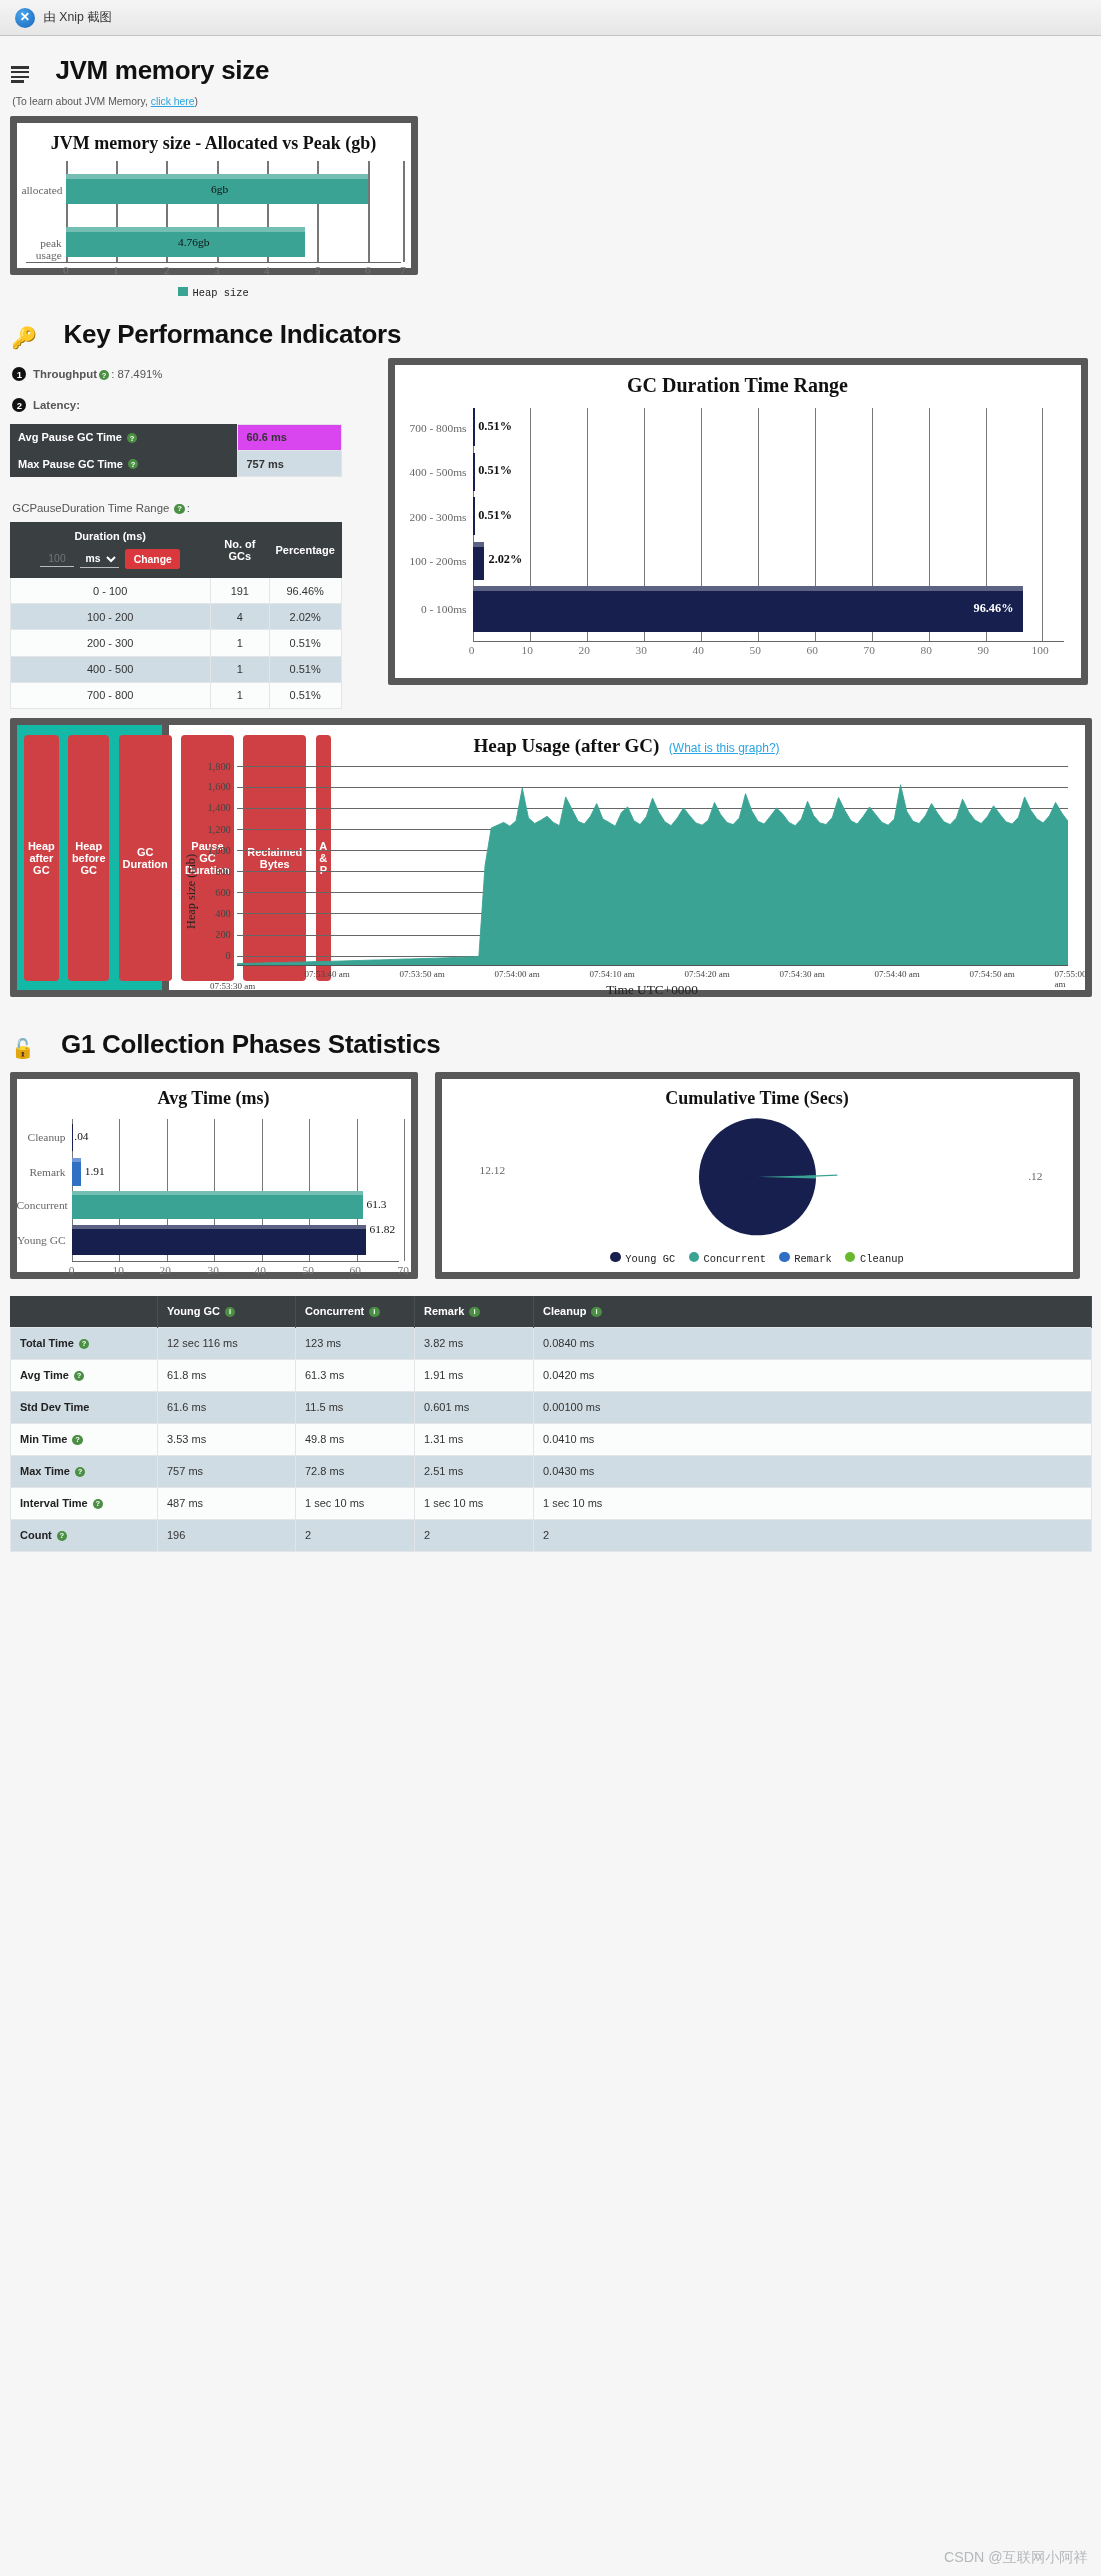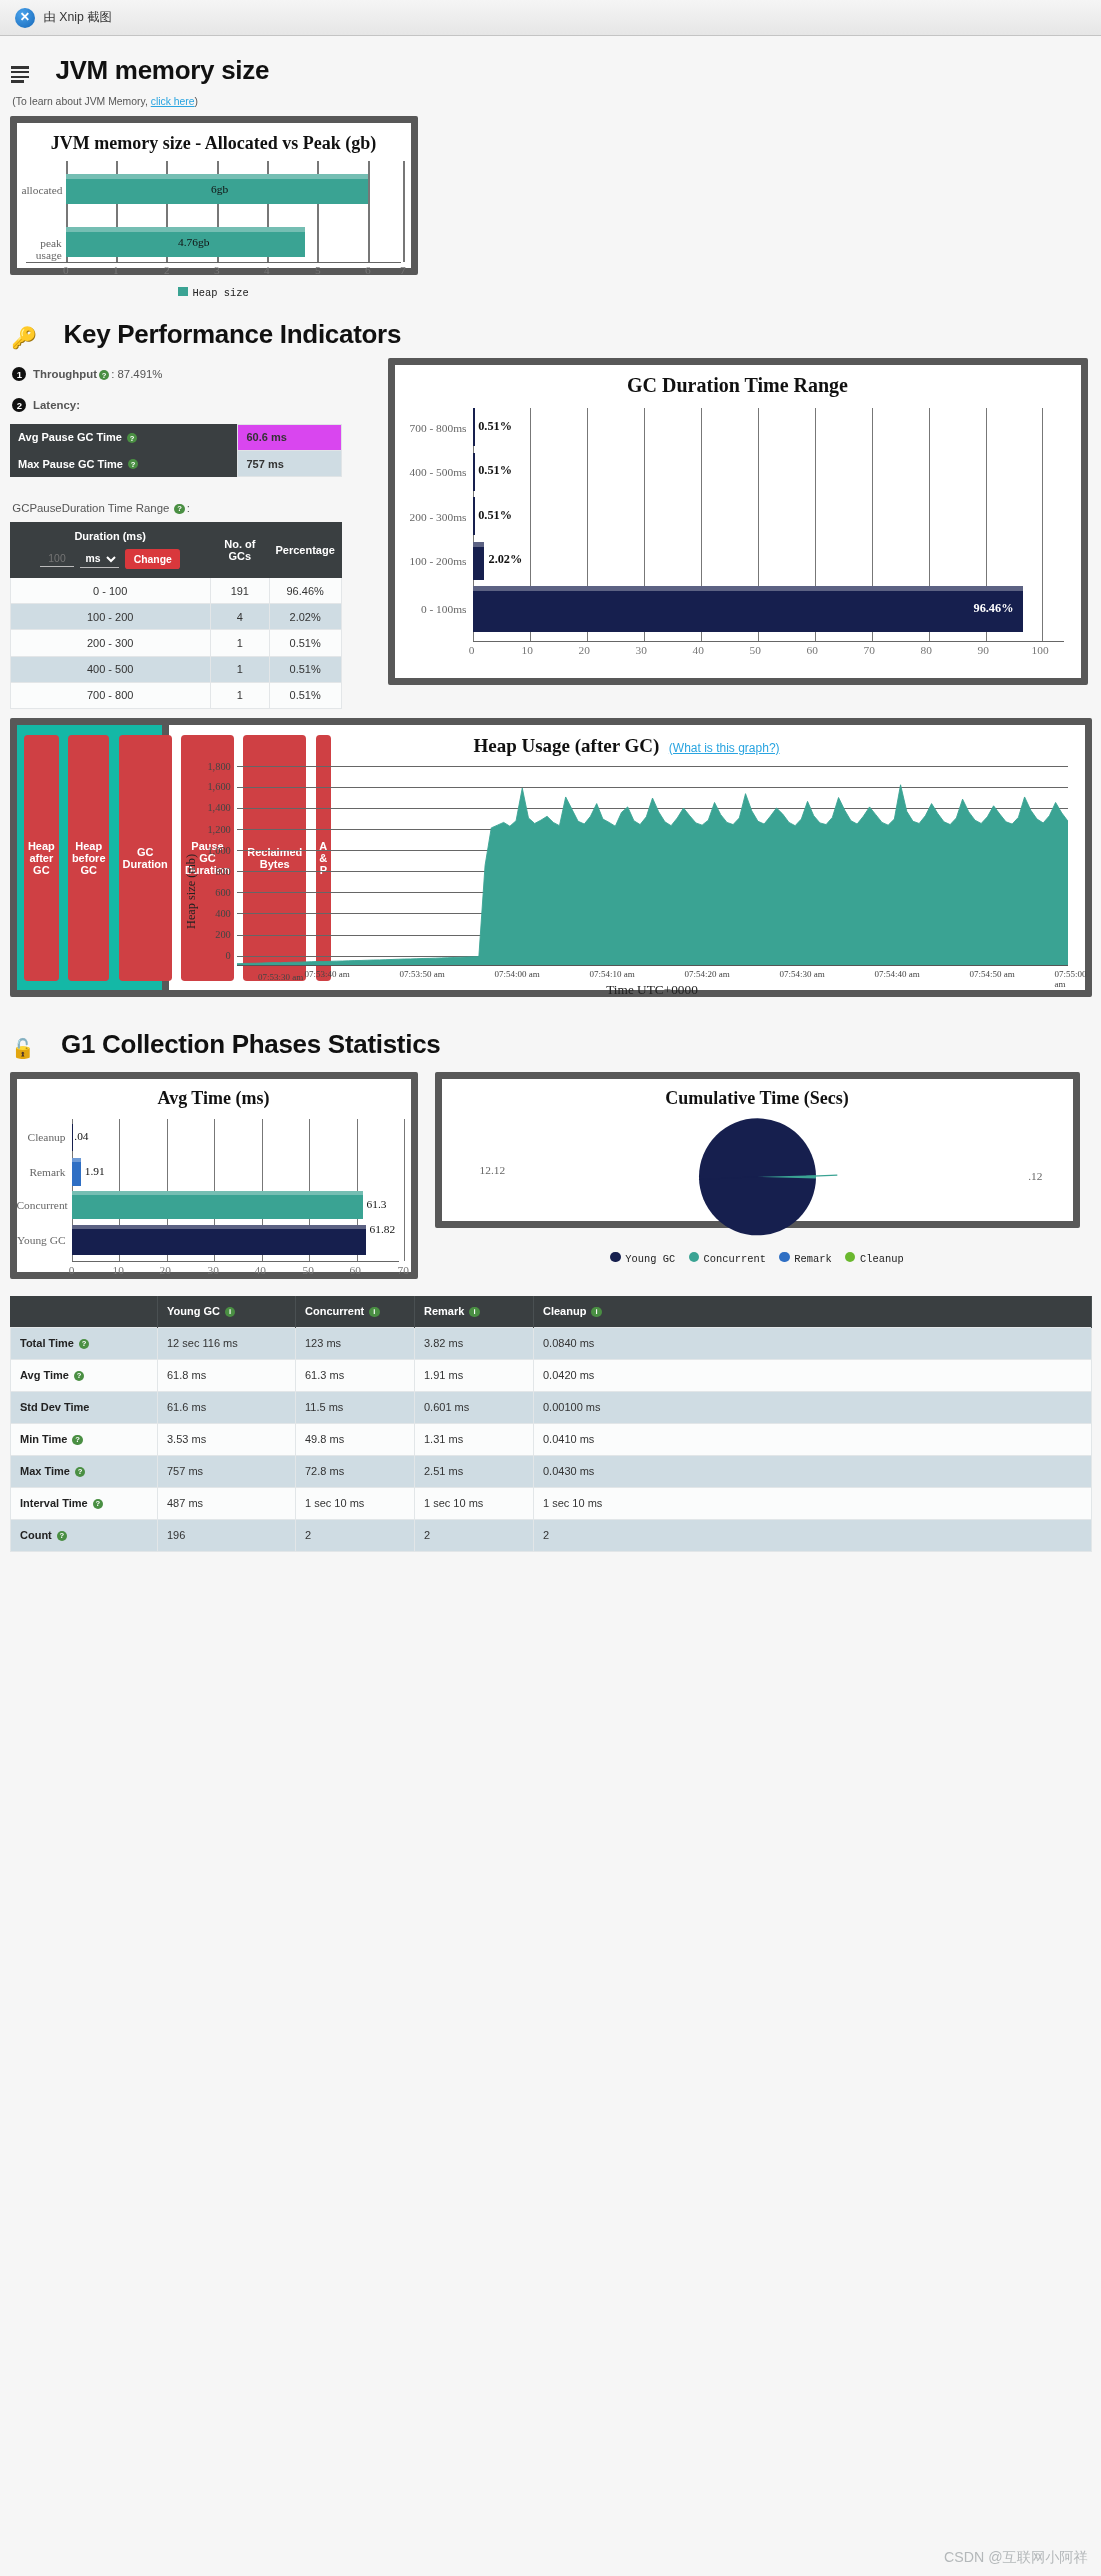--- a/index.html
+++ b/index.html
@@ -436,21 +436,21 @@
         <div class="ylab" style="right:100%;top:184px;width:44px;margin-right:5.7px;">0</div>
 
         <div class="yaxis-title" style="left:-53px;top:163px;">Heap size (mb)</div>
 
         <svg id="heapArea" viewBox="0 0 1000 210" preserveAspectRatio="none" style="position:absolute;left:0;top:0;width:100%;height:199px;">
             <path d="M 0 210 L 0.00 208.60 L 7.46 208.37 L 14.93 208.25 L 22.39 208.13 L 29.85 207.90 L 37.31 207.67 L 44.78 207.43 L 52.24 207.55 L 59.70 207.32 L 67.16 207.08 L 74.63 206.97 L 82.09 206.73 L 89.55 206.50 L 97.01 206.27 L 104.48 206.38 L 111.94 206.15 L 119.40 205.92 L 126.87 205.80 L 134.33 205.57 L 141.79 205.33 L 149.25 205.22 L 156.72 204.98 L 164.18 204.75 L 171.64 204.63 L 179.10 204.40 L 186.57 204.17 L 194.03 203.93 L 201.49 203.70 L 208.96 203.58 L 216.42 203.35 L 223.88 203.12 L 231.34 203.00 L 238.81 202.77 L 246.27 202.53 L 253.73 202.30 L 261.19 202.07 L 268.66 201.83 L 276.12 201.60 L 283.58 201.37 L 291.04 201.13 L 298.51 105.00 L 305.97 65.33 L 313.43 62.42 L 320.90 59.50 L 328.36 63.58 L 335.82 57.75 L 343.28 23.33 L 350.75 54.83 L 358.21 60.67 L 365.67 57.17 L 373.13 53.08 L 380.60 59.50 L 388.06 63.00 L 395.52 32.67 L 402.99 45.50 L 410.45 58.33 L 417.91 61.25 L 425.37 53.08 L 432.84 39.67 L 440.30 56.00 L 447.76 59.50 L 455.22 63.58 L 462.69 49.00 L 470.15 43.17 L 477.61 57.75 L 485.07 61.83 L 492.54 53.67 L 500.00 33.83 L 507.46 48.42 L 514.93 58.92 L 522.39 63.00 L 529.85 54.83 L 537.31 44.33 L 544.78 52.50 L 552.24 60.08 L 559.70 62.42 L 567.16 57.17 L 574.63 38.50 L 582.09 51.33 L 589.55 59.50 L 597.01 61.83 L 604.48 54.83 L 611.94 29.17 L 619.40 47.25 L 626.87 58.33 L 634.33 61.25 L 641.79 53.08 L 649.25 44.33 L 656.72 50.75 L 664.18 59.50 L 671.64 63.00 L 679.10 56.00 L 686.57 37.33 L 694.03 52.50 L 701.49 60.08 L 708.96 61.83 L 716.42 54.25 L 723.88 33.25 L 731.34 46.67 L 738.81 57.75 L 746.27 61.25 L 753.73 53.08 L 761.19 43.17 L 768.66 51.33 L 776.12 59.50 L 783.58 62.42 L 791.04 56.00 L 798.51 19.83 L 805.97 47.83 L 813.43 58.33 L 820.90 60.67 L 828.36 52.50 L 835.82 39.67 L 843.28 50.17 L 850.75 58.92 L 858.21 61.83 L 865.67 54.83 L 873.13 35.00 L 880.60 48.42 L 888.06 57.17 L 895.52 60.67 L 902.99 53.67 L 910.45 42.00 L 917.91 50.75 L 925.37 58.92 L 932.84 61.25 L 940.30 54.25 L 947.76 32.67 L 955.22 46.67 L 962.69 56.00 L 970.15 60.08 L 977.61 52.50 L 985.07 38.50 L 992.54 49.58 L 1000.00 58.33 L 1000 210 Z" fill="#3aa393" stroke="#3aa393" stroke-width="1"></path>
           </svg>
       </div>
 
       <div style="position:relative;margin:0 17px 0 68px;border-top:1.9px solid #555;height:34px;">
-        <div class="xlab" style="left:-26.6px;top:6px;margin-left:48px;">07:53:30 am</div>
+        <div class="xlab" style="left:-26.6px;top:15px;">07:53:30 am</div>
         <div class="xlab" style="left:68px;top:2.8px;">07:53:40 am</div>
         <div class="xlab" style="left:163px;top:2.8px;">07:53:50 am</div>
         <div class="xlab" style="left:258px;top:2.8px;">07:54:00 am</div>
         <div class="xlab" style="left:353px;top:2.8px;">07:54:10 am</div>
         <div class="xlab" style="left:448px;top:2.8px;">07:54:20 am</div>
         <div class="xlab" style="left:543px;top:2.8px;">07:54:30 am</div>
         <div class="xlab" style="left:638px;top:2.8px;">07:54:40 am</div>
         <div class="xlab" style="left:733px;top:2.8px;">07:54:50 am</div>
         <div class="xlab" style="left:818px;top:2.8px;">07:55:00 am</div>
         <div class="xaxis-title" style="top:16px;left:0;">Time UTC+0000</div>
@@ -506,21 +506,21 @@
         <div class="axis-num" style="left:41px;top:1.9px;">10</div>
         <div class="axis-num" style="left:88px;top:1.9px;">20</div>
         <div class="axis-num" style="left:136px;top:1.9px;">30</div>
         <div class="axis-num" style="left:183px;top:1.9px;">40</div>
         <div class="axis-num" style="left:231px;top:1.9px;">50</div>
         <div class="axis-num" style="left:278px;top:1.9px;">60</div>
         <div class="axis-num" style="left:326px;top:1.9px;">70</div>
       </div>
     </div>
 
-    <div class="panel" style="width:645px;height:156px;position:relative;">
+    <div class="panel" style="width:645px;height:207px;position:relative;">
       <div class="chart-title">Cumulative Time (Secs)</div>
 
       <div style="position:relative;height:133px;margin-top:3.8px;">
         <svg viewBox="0 0 300 150" preserveAspectRatio="xMidYMid meet" style="width:100%;height:133px;">
           <circle cx="150" cy="72" r="66" fill="#161f4e"></circle>
           <path d="M150 72 L216 70.2 L216 73.8 Z" fill="#3aa393"></path>
           <line x1="150" y1="72" x2="84" y2="75" stroke="#161f4e" stroke-width="1.2"></line>
           <line x1="205" y1="71.5" x2="240" y2="70" stroke="#3aa393" stroke-width="1.4"></line>
         </svg>
         <div style="position:absolute;left:38px;top:51px;font-family:'Liberation Serif',serif;font-size:11.4px;color:#666;line-height:1.15;width:38px;">12.12</div>

